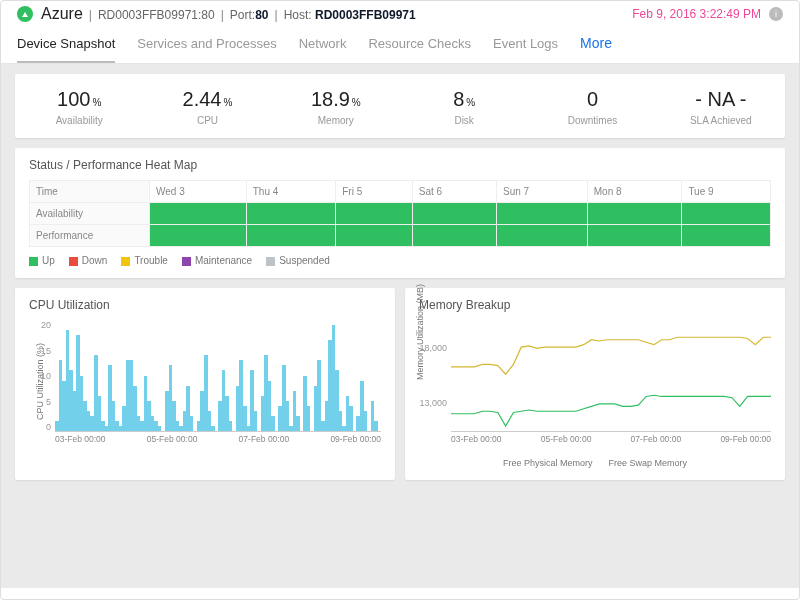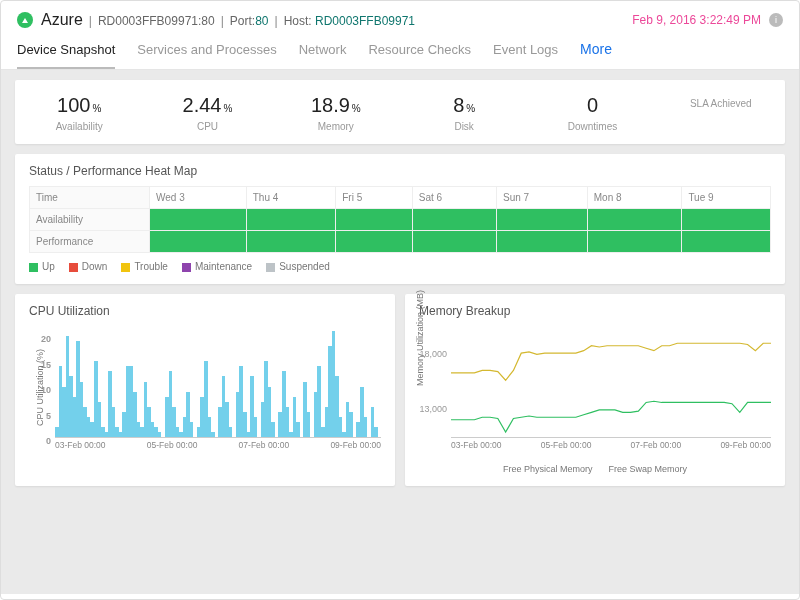--- a/index.html
+++ b/index.html
@@ -1,24 +1,24 @@
 <!DOCTYPE html>
 <html><head>
 <meta charset="utf-8">
 <style>
   * { box-sizing: border-box; margin: 0; padding: 0; }
   body { font-family: -apple-system, "Helvetica Neue", Arial, sans-serif; background: #fff; font-size: 12px; color: #333; width: 800px; height: 600px; overflow: hidden; border: 1px solid #ddd; border-radius: 4px; margin: 0 auto; }
-  .header { display: flex; align-items: center; padding: 10px 16px 6px 16px; }
+  .header { display: flex; align-items: center; padding: 4px 16px 6px 16px; }
   .status-dot { width: 16px; height: 16px; border-radius: 50%; background: #2fbf61; display: inline-flex; align-items: center; justify-content: center; margin-right: 8px; flex-shrink: 0; }
   .status-dot::after { content: ""; width: 0; height: 0; border-left: 3px solid transparent; border-right: 3px solid transparent; border-bottom: 5px solid #fff; }
   .title-block { display: flex; align-items: baseline; gap: 6px; flex: 1; }
   .device-name { font-size: 16px; font-weight: 400; color: #222; }
   .pipe { color: #888; }
   .sub { font-size: 12px; color: #666; }
-  .sub strong { color: #0f766e; font-weight: 400; }
+  .sub strong { color: #0f172a; font-weight: 700; }
   .timestamp { font-size: 12px; color: #ec4899; }
   .info-icon { width: 14px; height: 14px; border-radius: 50%; background: #bbb; color: #fff; font-size: 9px; line-height: 14px; text-align: center; margin-left: 8px; }
   .tabs { display: flex; align-items: center; gap: 22px; padding: 0 16px; border-bottom: 1px solid #e5e5e5; }
   .tab { padding: 6px 0 10px 0; font-size: 13px; color: #999; border-bottom: 2px solid transparent; cursor: pointer; }
   .tab.active { color: #222; border-bottom-color: #bbb; }
   .tab.more { color: #1a73e8; font-size: 14px; }
   .content { background: #eaeaea; padding: 10px 14px; height: calc(100% - 74px); overflow: auto; }
   .panel { background: #fff; border-radius: 2px; box-shadow: 0 1px 2px rgba(0,0,0,0.08); }
   .kpi-row { display: flex; justify-content: space-around; padding: 14px 0 12px; margin-bottom: 10px; }
   .kpi { text-align: center; flex: 1; }
@@ -31,21 +31,21 @@
   .hm-grid td, .hm-grid th { border: 1px solid #eee; height: 22px; padding: 0 6px; text-align: left; font-weight: 400; }
   .hm-label-col { width: 120px; background: #fafafa; }
   .hm-cell { background: #2fbf61; }
   .legend { display: flex; gap: 14px; margin-top: 8px; font-size: 10px; color: #777; align-items: center; }
   .legend span.sq { width: 9px; height: 9px; display: inline-block; margin-right: 4px; vertical-align: middle; }
   .charts-row { display: flex; gap: 10px; }
   .chart-panel { flex: 1; padding: 10px 14px 12px; }
   .cpu-chart { height: 130px; position: relative; margin-top: 4px; padding-left: 26px; padding-bottom: 18px; }
   .cpu-axis-y { position: absolute; left: 0; top: 2px; font-size: 9px; color: #777; transform: rotate(-90deg); transform-origin: left top; white-space: nowrap; }
   .cpu-plot { position: relative; height: 100%; }
-  .cpu-ticks-y { position: absolute; left: -22px; top: 8px; height: 100%; display: flex; flex-direction: column; justify-content: space-between; font-size: 9px; color: #999; text-align: right; width: 18px; font-weight: bold; }
+  .cpu-ticks-y { position: absolute; left: -22px; top: 0; height: 100%; display: flex; flex-direction: column; justify-content: space-between; font-size: 9px; color: #999; text-align: right; width: 18px; }
   .cpu-bars { display: flex; align-items: flex-end; height: 100%; gap: 0; border-bottom: 1px solid #ccc; }
   .cpu-bar { flex: 1; background: #5bc8e8; opacity: 0.85; }
   .cpu-ticks-x { display: flex; justify-content: space-between; font-size: 8.5px; color: #888; margin-top: 2px; }
   .cpu-stats { text-align: center; font-size: 10px; color: #777; margin-top: 6px; }
   .mem-chart { height: 130px; position: relative; margin-top: 4px; padding-left: 32px; padding-bottom: 18px; }
   .mem-plot { position: relative; height: 100%; border-bottom: 1px solid #ccc; }
   .mem-ticks-y { position: absolute; left: -34px; top: 0; height: 100%; display: flex; flex-direction: column; justify-content: space-between; font-size: 9px; color: #999; text-align: right; width: 30px; }
   .mem-axis-y { position: absolute; left: -4px; top: 60px; font-size: 9px; color: #777; transform: rotate(-90deg); transform-origin: left top; white-space: nowrap; }
   .mem-ticks-x { display: flex; justify-content: space-between; font-size: 8.5px; color: #888; margin-top: 2px; }
   .mem-legend { display: flex; justify-content: center; gap: 16px; font-size: 9px; color: #777; margin-top: 8px; }
@@ -95,20 +95,21 @@
     </div>
     <div class="kpi">
       <div class="kpi-val"><span>8</span><span class="unit">%</span></div>
       <div class="kpi-lbl">Disk</div>
     </div>
     <div class="kpi">
       <div class="kpi-val"><span>0</span></div>
       <div class="kpi-lbl">Downtimes</div>
     </div>
     <div class="kpi">
+      <div class="kpi-val"><span>- NA -</span></div>
       <div class="kpi-lbl">SLA Achieved</div>
     </div>
   </div>
 
   <div class="panel heatmap">
     <div class="panel-title">Status / Performance Heat Map</div>
     <table class="hm-grid">
       <tbody>
           <tr>
         <th class="hm-label-col">Time</th>

